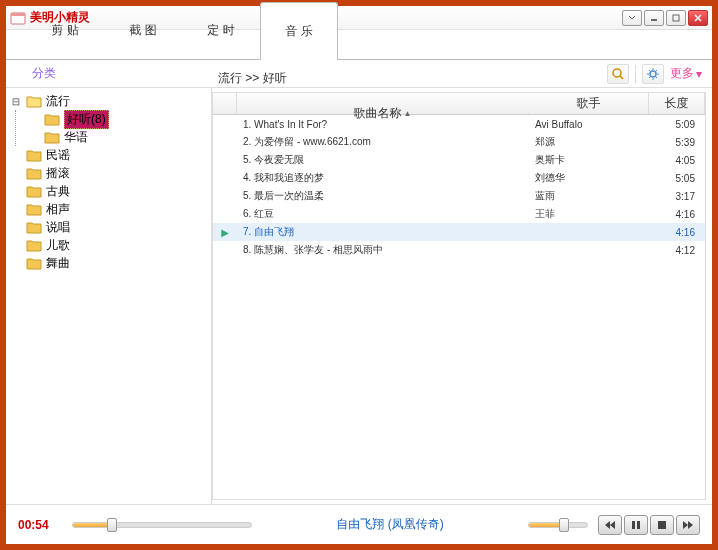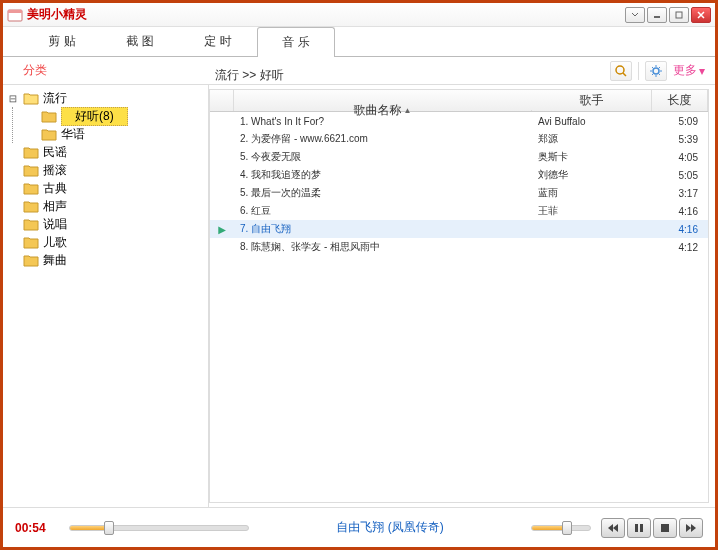--- a/index.html
+++ b/index.html
@@ -1,45 +1,45 @@
 <!DOCTYPE html>
 <html><head>
 <meta charset="utf-8">
 <style>
 * { box-sizing: border-box; margin: 0; padding: 0; }
 body { font-family: "Microsoft YaHei", Tahoma, sans-serif; font-size: 12px; background: #fff; width: 718px; height: 550px; overflow: hidden; }
-.window { width: 718px; height: 550px; border: 3px solid #c2410c; background: #fff; display: flex; flex-direction: column; }
+.window { width: 718px; height: 550px; border: 6px solid #c2410c; background: #fff; display: flex; flex-direction: column; }
 .titlebar { height: 24px; background: linear-gradient(#fff, #f5f5f5); display: flex; align-items: center; padding: 0 4px; border-bottom: 1px solid #e0e0e0; }
 .titlebar .appicon { width: 16px; height: 16px; margin-right: 4px; }
 .titlebar .title { color: #c00; font-weight: bold; font-size: 12px; flex: 1; }
 .titlebar .winbtns { display: flex; gap: 2px; }
 .titlebar .winbtn { width: 20px; height: 16px; border: 1px solid #999; border-radius: 2px; background: linear-gradient(#fefefe,#eaeaea); display: flex; align-items: center; justify-content: center; cursor: pointer; }
 .titlebar .winbtn.close { border-color: #b33; }
 .titlebar .winbtn.close svg path { fill: #fff; }
 .titlebar .winbtn.close { background: linear-gradient(#f66,#c33); }
 
 .tabs { height: 30px; display: flex; align-items: flex-end; padding: 0 20px; background: #fff; border-bottom: 1px solid #bbb; }
-.tabs .tab { width: 78px; text-align: center; padding: 6px 0; cursor: pointer; color: #333; border: 1px solid transparent; border-bottom: none; }
+.tabs .tab { width: 78px; text-align: center; padding: 20px 0; cursor: pointer; color: #333; border: 1px solid transparent; border-bottom: none; }
 .tabs .tab.active { border-color: #bbb; background: #fff; border-radius: 3px 3px 0 0; position: relative; top: 1px; }
 
 .toolbar { height: 28px; border-bottom: 1px solid #ddd; display: flex; align-items: center; }
-.toolbar .cat-label { width: 206px; padding: 0 20px; color: #ef4444; }
+.toolbar .cat-label { width: 206px; padding: 0 26px; color: #8b5cf6; }
 .toolbar .breadcrumb { flex: 1; padding: 0 6px; color: #333; margin-top: 10px; }
 .toolbar .right { display: flex; align-items: center; gap: 6px; padding-right: 10px; }
 .toolbar .iconbtn { width: 22px; height: 20px; border: 1px solid #ddd; border-radius: 2px; display: flex; align-items: center; justify-content: center; background: linear-gradient(#fefefe,#f0f0f0); cursor: pointer; }
 .toolbar .sep { width: 1px; height: 18px; background: #ddd; }
 .toolbar .more { display: flex; align-items: center; gap: 2px; cursor: pointer; color: #ec4899; justify-content: flex-end; }
 
 .body { flex: 1; display: flex; overflow: hidden; }
 .sidebar { width: 206px; border-right: 1px solid #ddd; padding: 4px 0; overflow: auto; }
 .tree-row { display: flex; align-items: center; height: 18px; padding: 0 4px; cursor: pointer; }
 .tree-row .expander { width: 12px; text-align: center; font-size: 10px; color: #555; }
 .tree-row .foldericon { width: 16px; height: 14px; margin: 0 4px; }
 .tree-row .label { white-space: nowrap; }
-.tree-row.selected .label { background: #fde047; border: 1px dotted #c0a050; padding: 0 13px; }
+.tree-row.selected .label { background: #be185d; border: 1px dotted #c0a050; padding: 0 2px; }
 .tree-children { padding-left: 18px; }
 .dotted-v { border-left: 1px dotted #999; margin-left: 9px; padding-left: 8px; }
 
 .main { flex: 1; display: flex; flex-direction: column; border: 1px solid #ddd; margin: 4px 6px 4px 0; }
 .list-head { height: 22px; display: flex; background: linear-gradient(#fdfdfd,#efefef); border-bottom: 1px solid #ccc; }
 .list-head .col { border-right: 1px solid #ddd; display: flex; align-items: center; justify-content: center; color: #333; font-size: 12px; }
 .col-play { width: 24px; }
 .col-name { flex: 1; margin-top: 20px; }
 .col-artist { width: 120px; }
 .col-len { width: 56px; text-align: right; }

